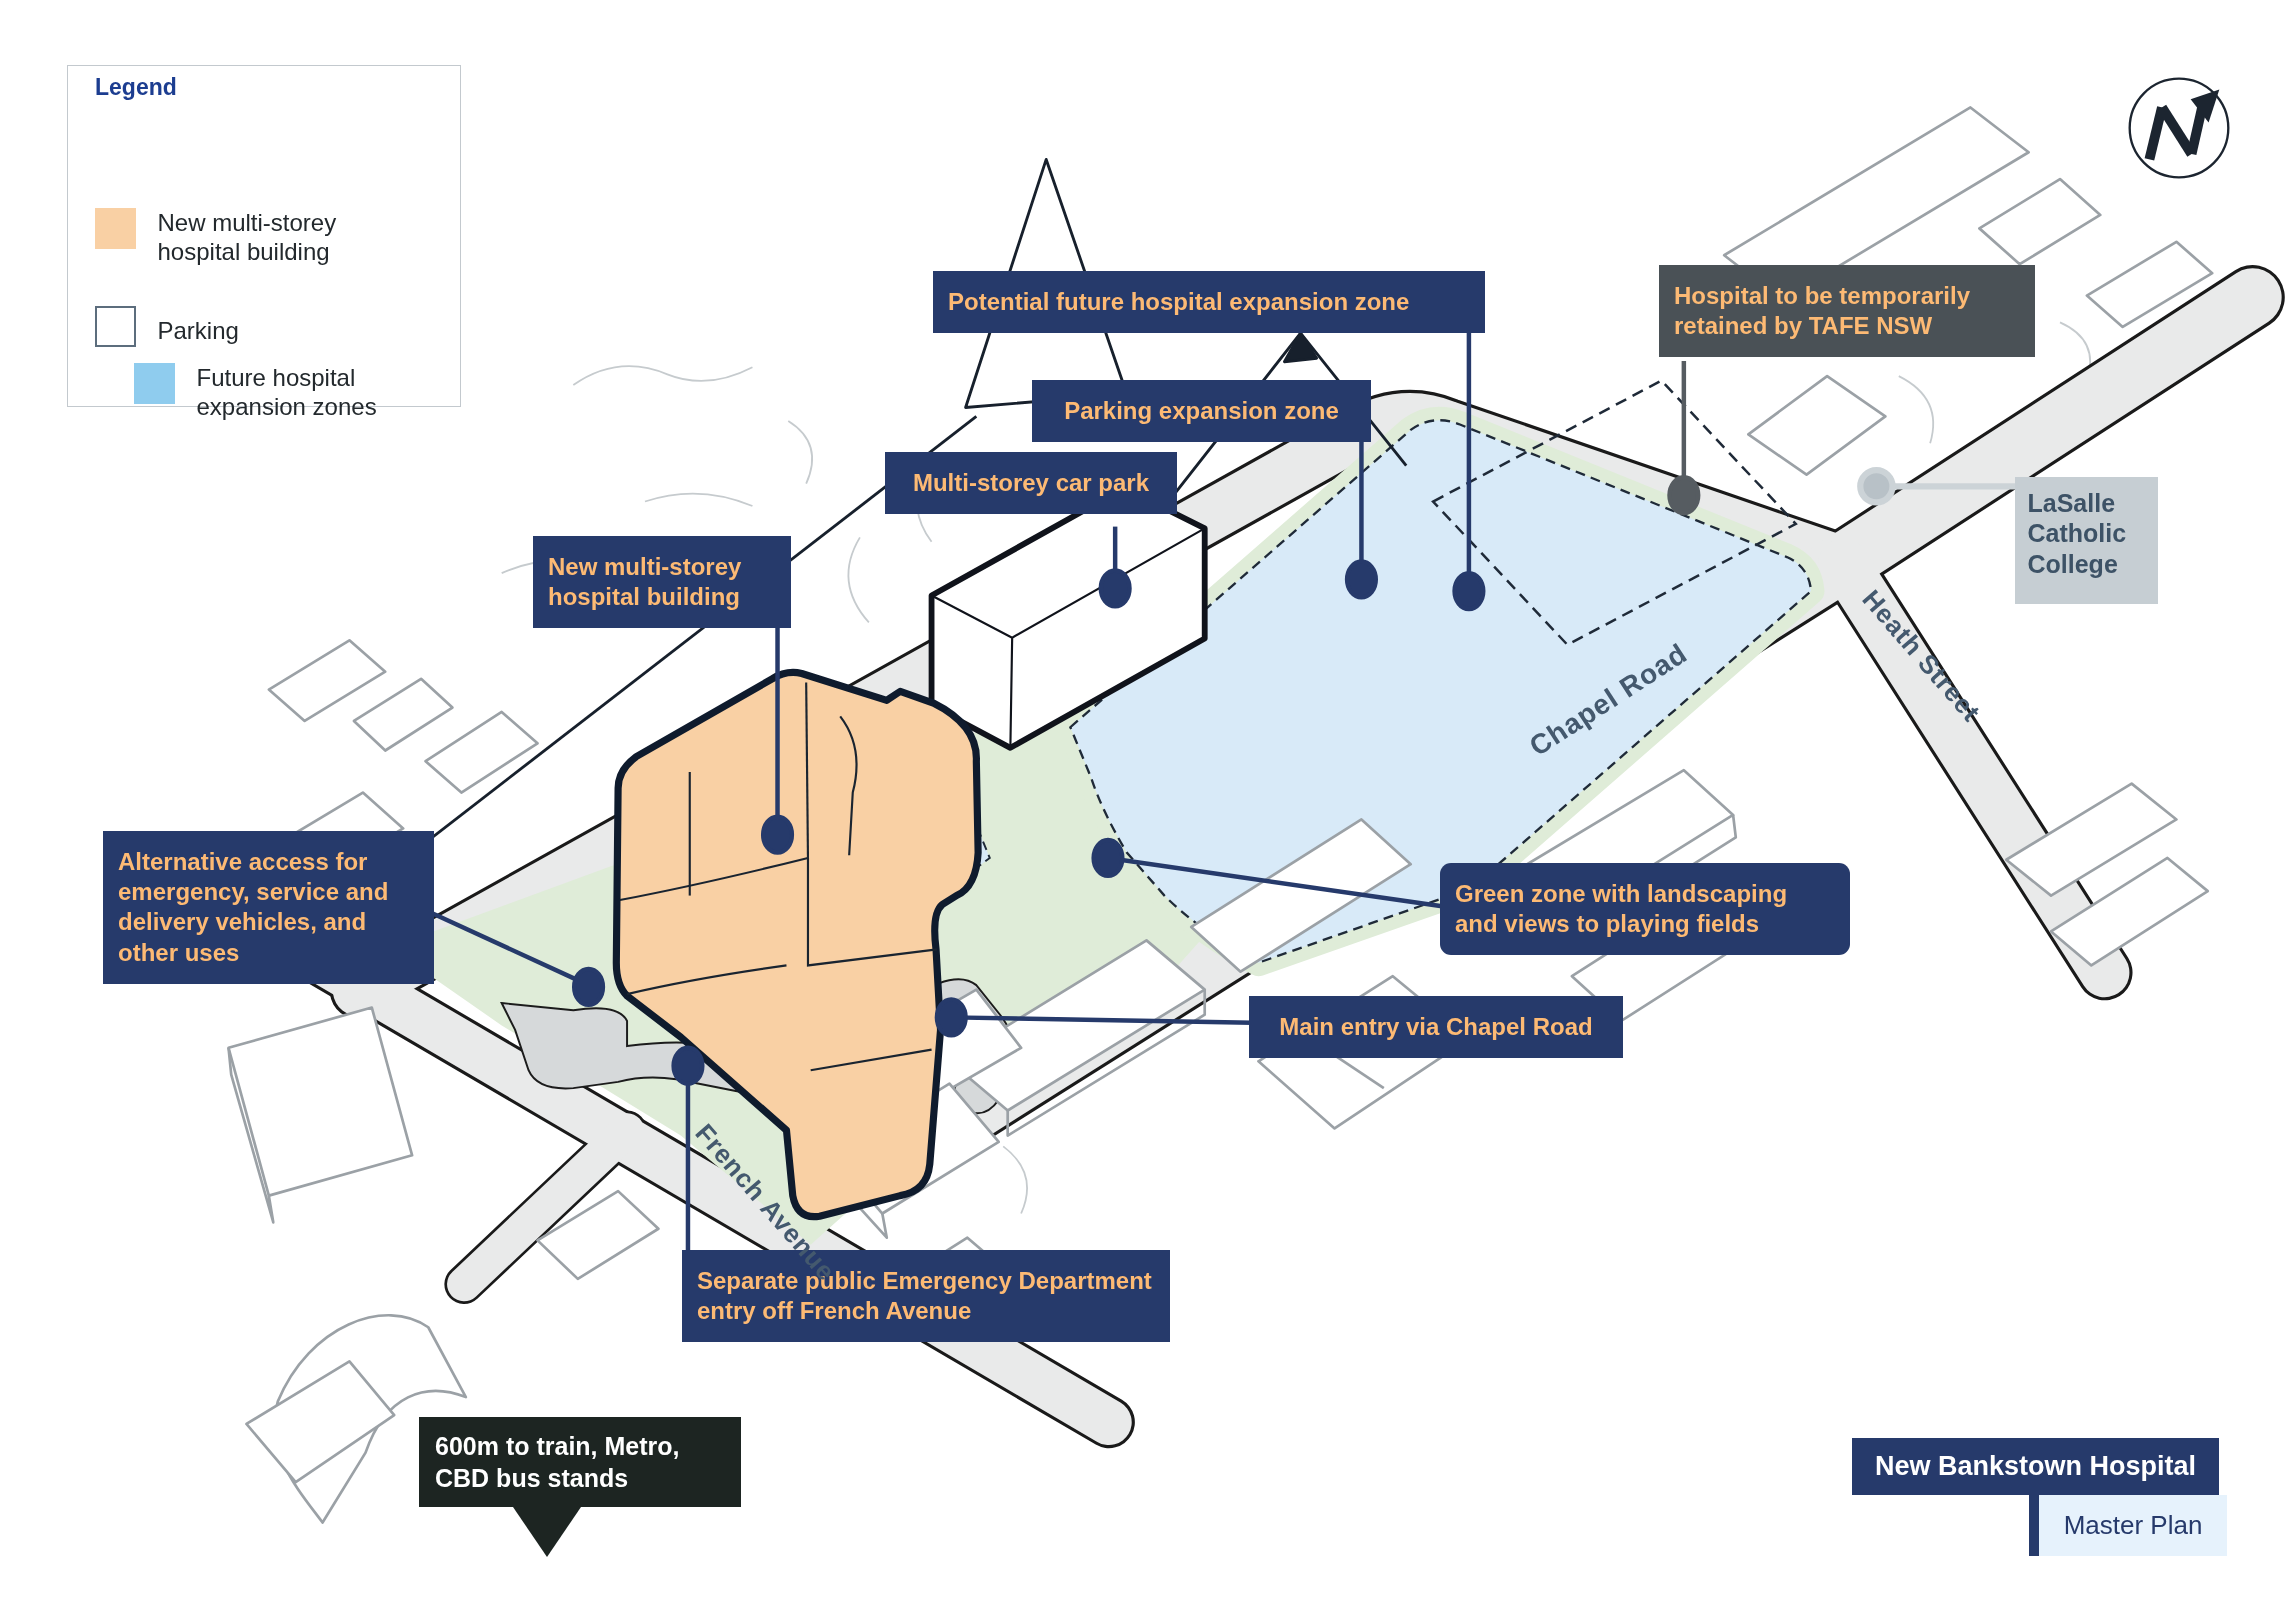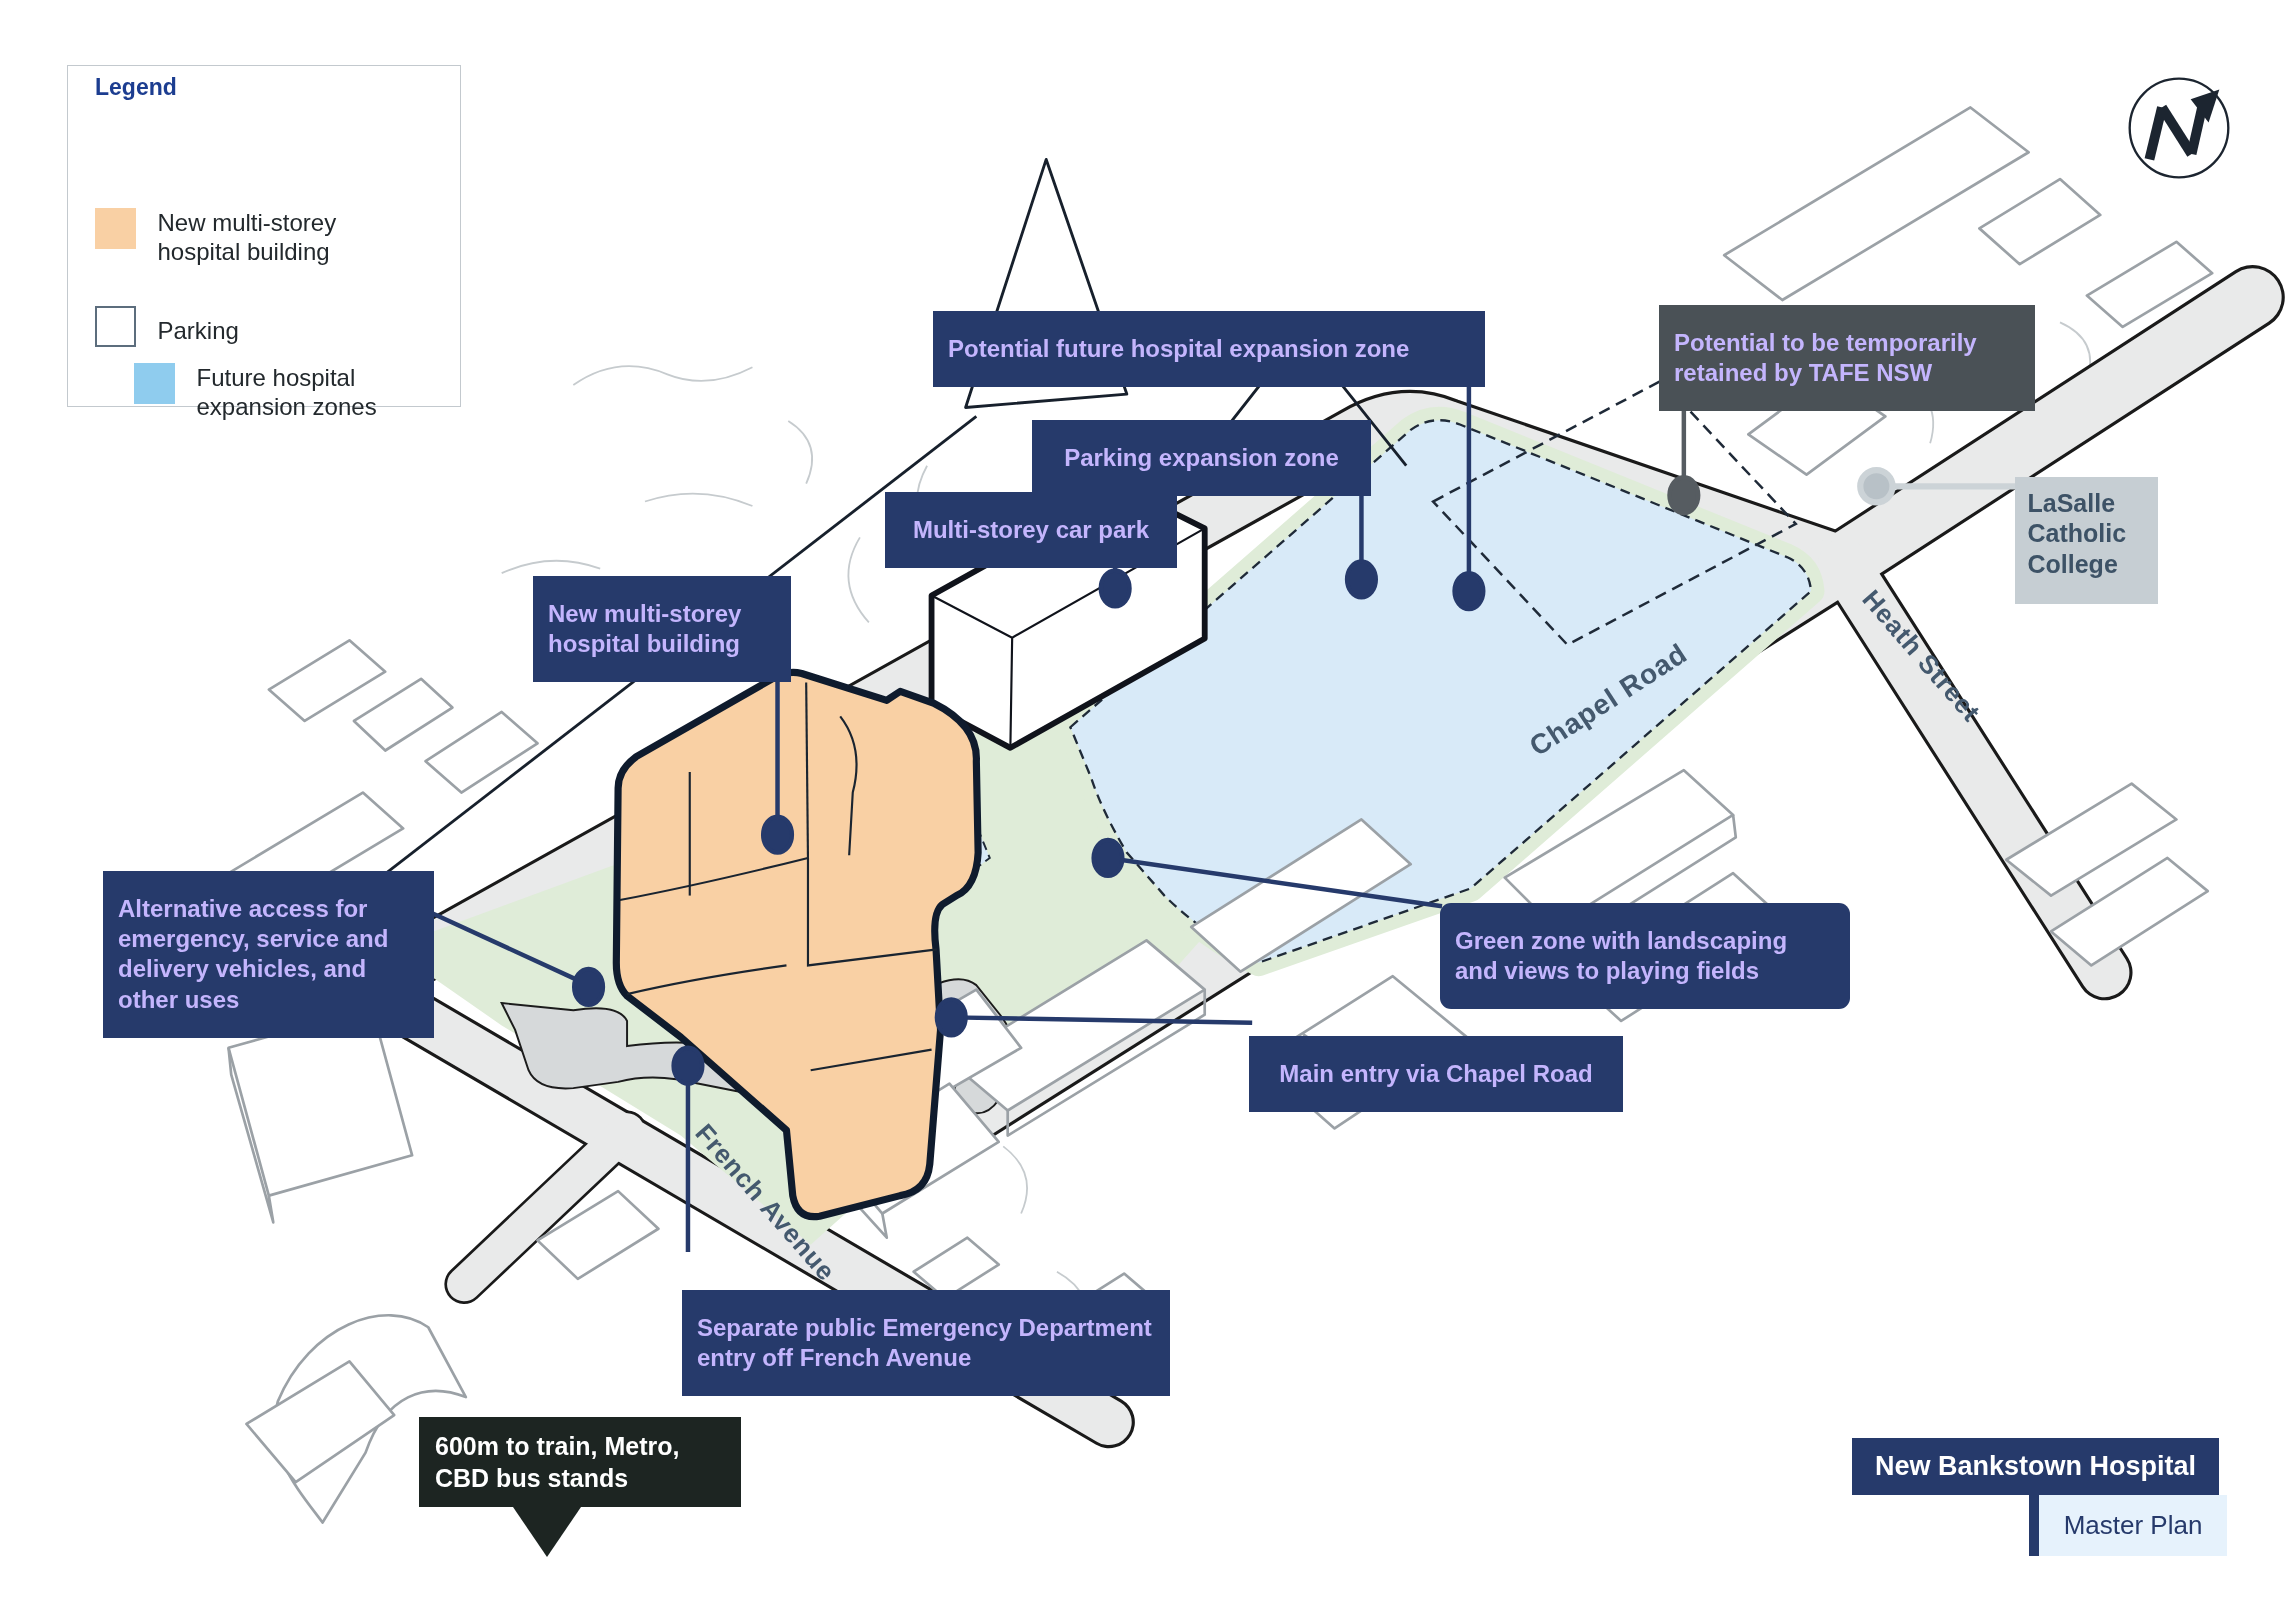--- a/index.html
+++ b/index.html
@@ -1,20 +1,20 @@
 <!DOCTYPE html>
 <html style="font-size:14.3px"><head>
 <meta charset="utf-8">
 <style>
   html,body{margin:0;padding:0;background:#ffffff;}
   #stage{position:relative;width:2293px;height:1621px;overflow:hidden;background:#ffffff;
          font-family:"Liberation Sans",sans-serif;}
   #map-svg{position:absolute;left:0;top:0;width:2293px;height:1621px;}
-  .banner{position:absolute;background:#263a6b;color:#c4b5fd;font-weight:bold;
-          font-size:24px;line-height:1.26;padding:23px 15px;box-sizing:border-box;margin-top:40px;}
+  .banner{position:absolute;background:#263a6b;color:#fdba74;font-weight:bold;
+          font-size:24px;line-height:1.26;padding:16px 15px;box-sizing:border-box;}
   .banner.gray{background:#4a5156;}
   .road-label{position:absolute;color:#44596e;font-weight:bold;font-size:26px;
               transform-origin:left top;white-space:nowrap;letter-spacing:0.9px;}
   #legend{position:absolute;left:67px;top:65px;width:394px;height:342px;background:#ffffff;
           border:1.8px solid #c3c9ce;box-sizing:border-box;}
   #legend .title{color:#1c3d90;font-size:23px;font-weight:bold;margin:8px 0 0 27px;}
   .leg-item{position:absolute;left:27px;display:flex;align-items:flex-start;}
   .leg-swatch{width:41px;height:41px;flex:0 0 41px;}
   .leg-label{margin-left:21.5px;font-size:24px;line-height:1.22;color:#23292d;width:260px;}
   #lasalle-box{position:absolute;left:2015px;top:477px;width:143px;height:127px;background:#c6ced3;
@@ -212,21 +212,21 @@
       <path d="M39,35 L72,87"></path>
       <path d="M72,87 L84,34"></path>
     </g>
     <polygon points="71,26 103,15 91,52" fill="#1c2530"></polygon>
   </svg>
 </div>
 
 <div class="banner" style="left:933px;top:271px;width:552px;">Potential future hospital expansion zone</div>
 <div class="banner" style="left:1032px;top:380px;width:339px;text-align:center;">Parking expansion zone</div>
 <div class="banner" style="left:885px;top:452px;width:292px;text-align:center;">Multi-storey car park</div>
-<div class="banner gray" style="left:1659px;top:265px;width:376px;">Potential to be temporarily retained by TAFE NSW</div>
+<div class="banner gray" style="left:1659px;top:265px;width:376px;">Hospital to be temporarily retained by TAFE NSW</div>
 <div class="banner" style="left:533px;top:536px;width:258px;">New multi-storey hospital building</div>
 <div class="banner" style="left:103px;top:831px;width:331px;">Alternative access for emergency, service and delivery vehicles, and other uses</div>
 <div class="banner" style="left:1440px;top:863px;width:410px;border-radius:11px;">Green zone with landscaping and views to playing fields</div>
 <div class="banner" style="left:1249px;top:996px;width:374px;text-align:center;">Main entry via Chapel Road</div>
 <div class="banner" style="left:682px;top:1250px;width:488px;">Separate public Emergency Department entry off French Avenue</div>
 
 <div id="transit">600m to train, Metro, CBD bus stands</div>
 
 <div class="road-label" style="left:1524px;top:736px;transform:rotate(-33deg);font-size:28px;">Chapel Road</div>
 <div class="road-label" style="left:1879px;top:584px;transform:rotate(49deg);">Heath Street</div>

